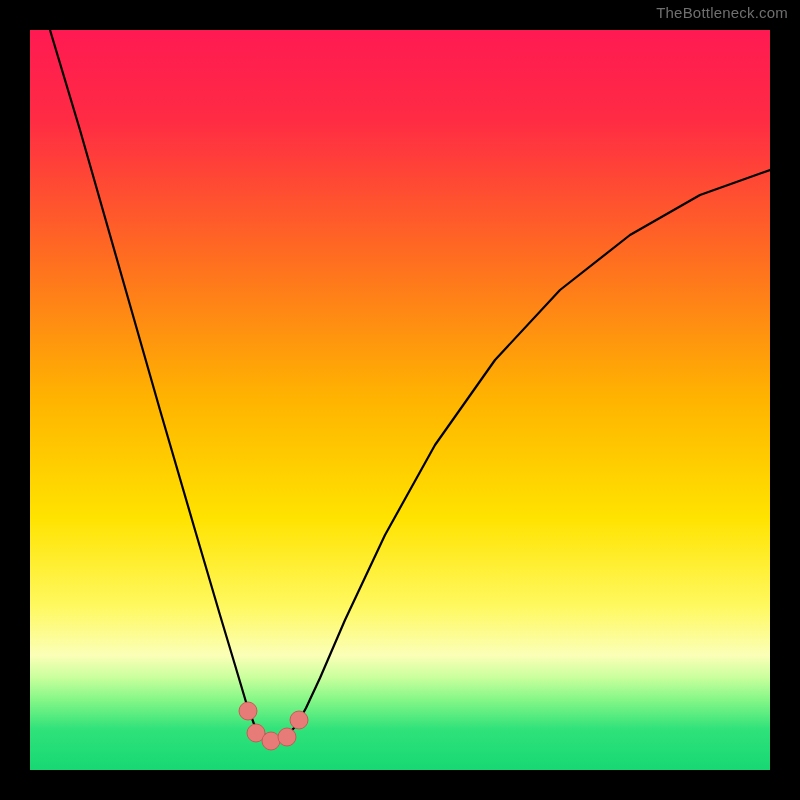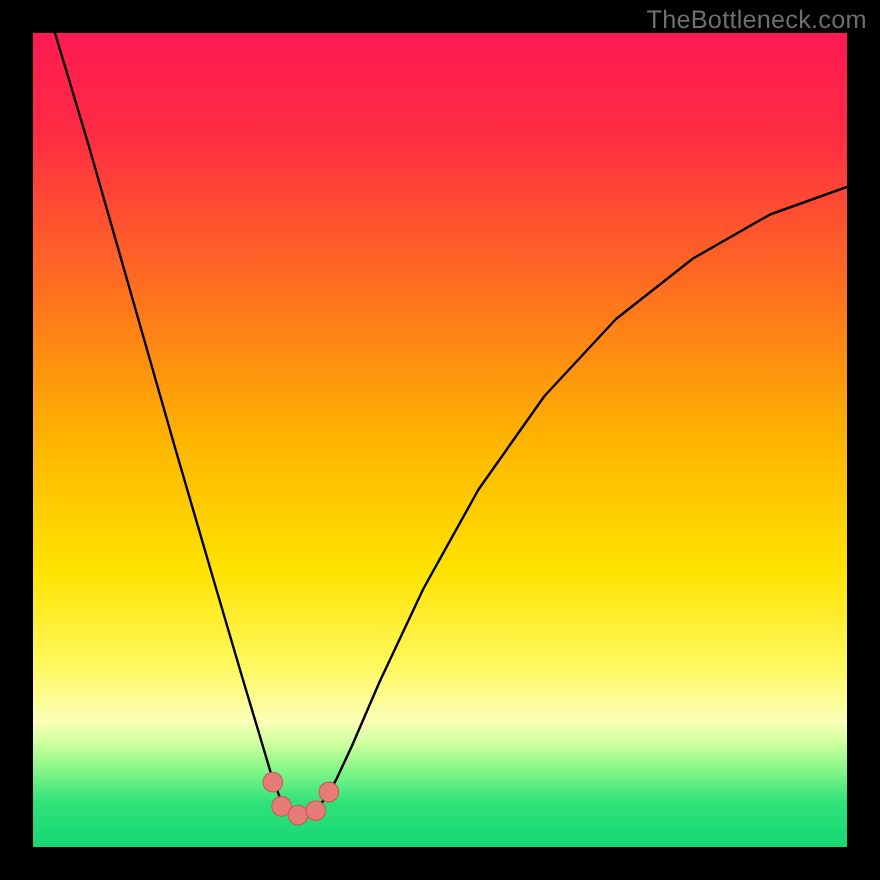--- a/index.html
+++ b/index.html
@@ -22,21 +22,21 @@
     top: 30px;
     width: 740px;
     height: 740px;
     overflow: hidden;
   }
   .watermark {
     position: absolute;
     top: 4px;
     right: 12px;
     color: #6f6f6f;
-    font-size: 23px;
+    font-size: 15px;
     font-weight: 400;
     letter-spacing: 0.2px;
   }
   svg { display: block; }
 </style>
 </head>
 <body>
 
 <div class="frame">
   <div class="watermark">TheBottleneck.com</div>

